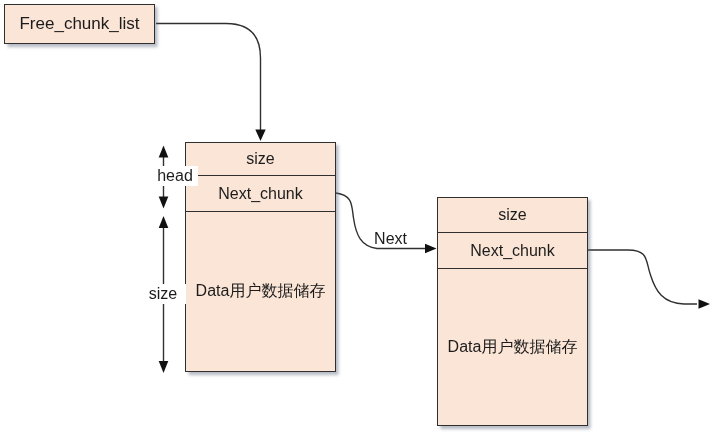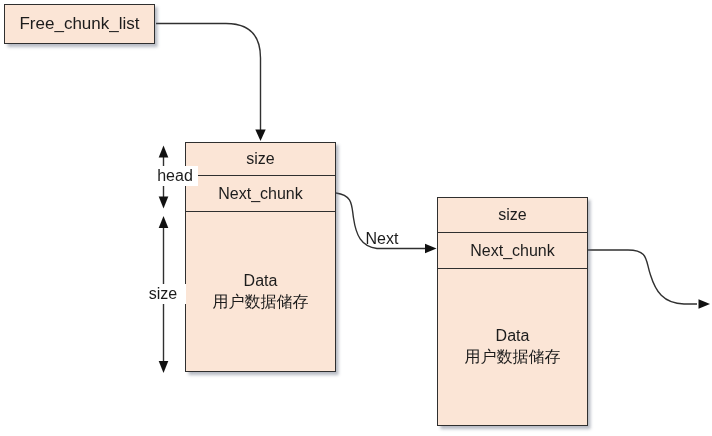--- a/index.html
+++ b/index.html
@@ -56,39 +56,39 @@
     font-size: 16px;
     flex: 0 0 auto;
   }
   .chunk-row.divided { border-bottom: 1.5px solid #2f2f2f; }
   #chunk-1 .row-size { height: 33px; }
   #chunk-1 .row-next { height: 36px; }
   #chunk-2 .row-size { height: 35px; }
   #chunk-2 .row-next { height: 36px; }
   .row-data {
     flex: 1 1 auto;
-    flex-direction: column;
+    flex-direction: row;
     line-height: 1.3;
     text-align: center;
   }
 
   .side-label {
     position: absolute;
     background: #ffffff;
     text-align: center;
     font-size: 16px;
     line-height: 20px;
   }
   #head-label { left: 152px; top: 166px; width: 46px; height: 20px; }
   #size-label { left: 140px; top: 284px; width: 46px; height: 20px; }
   #next-label {
     position: absolute;
     left: 357px; top: 229px; width: 50px; height: 20px;
     font-size: 16px; line-height: 20px;
-    text-align: center;
+    text-align: right;
   }
 
   .connector-path {
     fill: none;
     stroke: #303030;
     stroke-width: 1.4;
   }
   .arrow-head { fill: #111111; stroke: none; }
 </style>
 </head>

